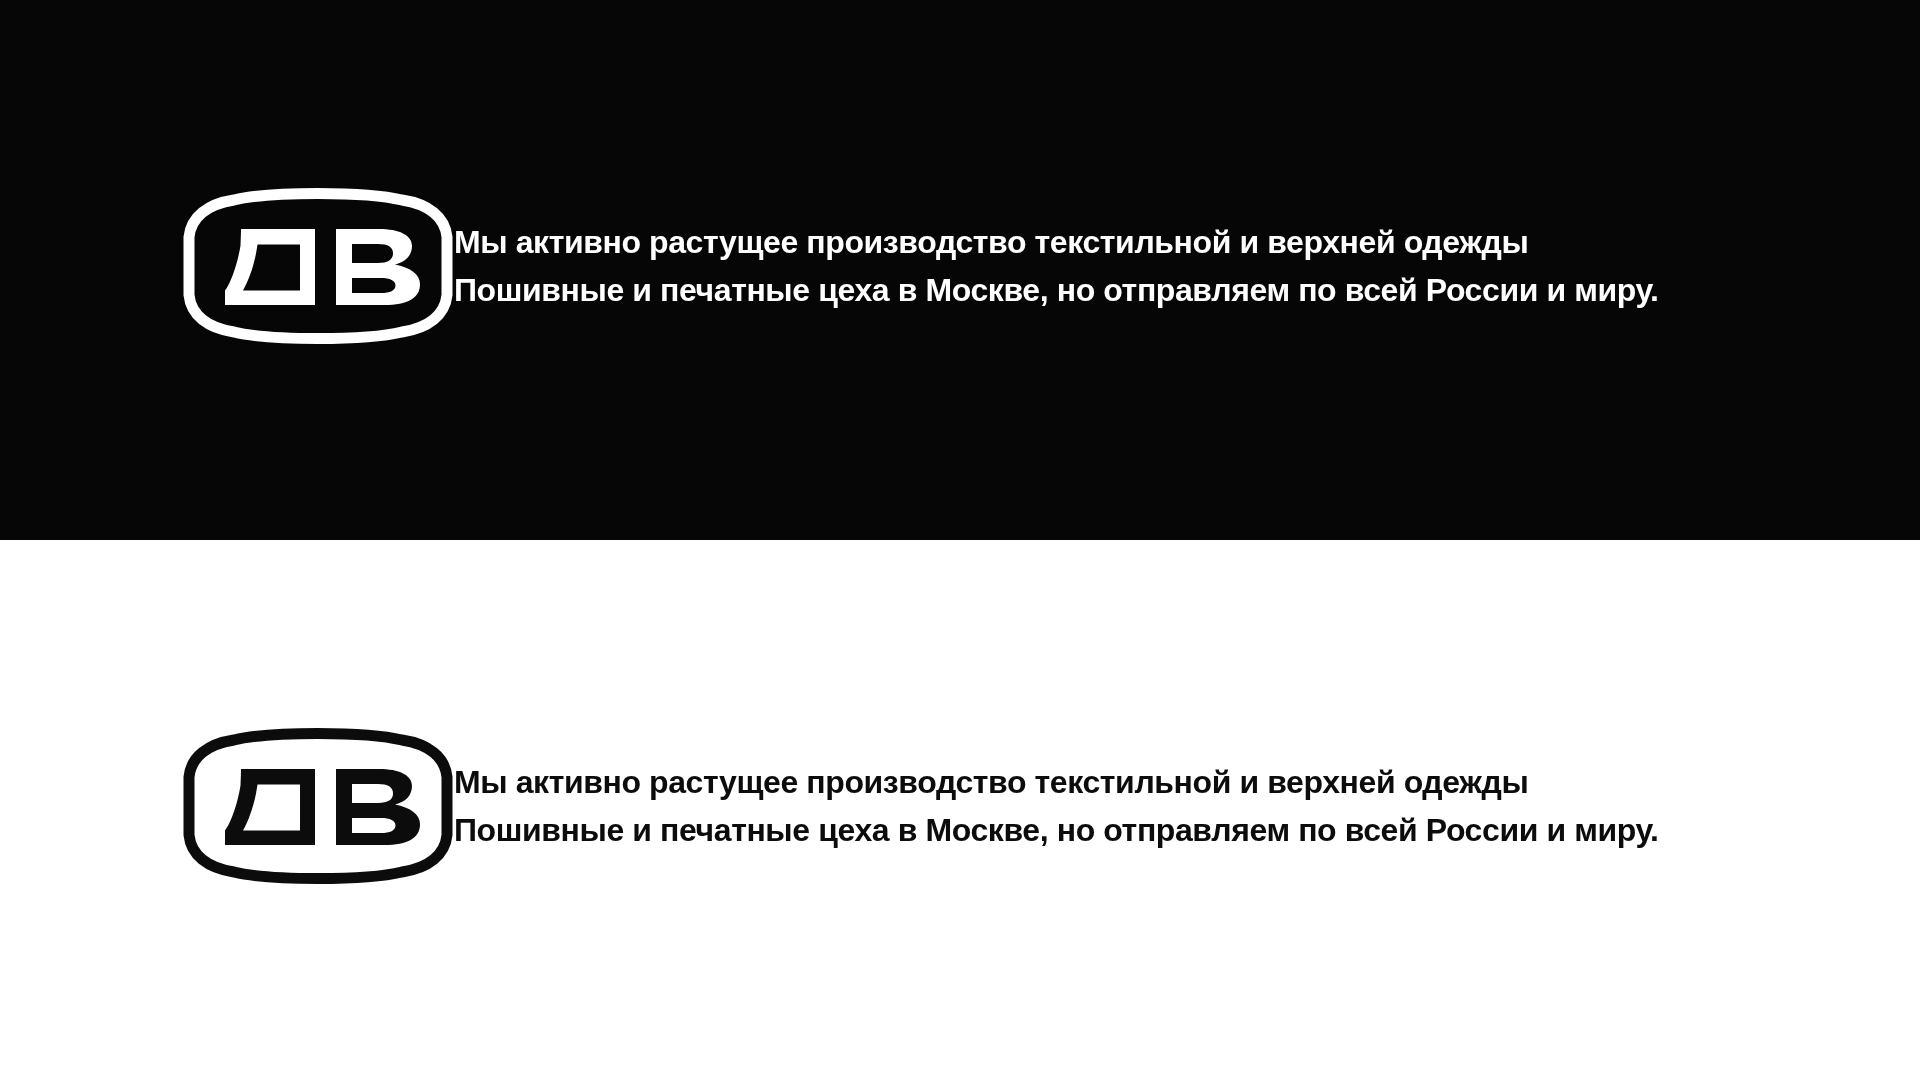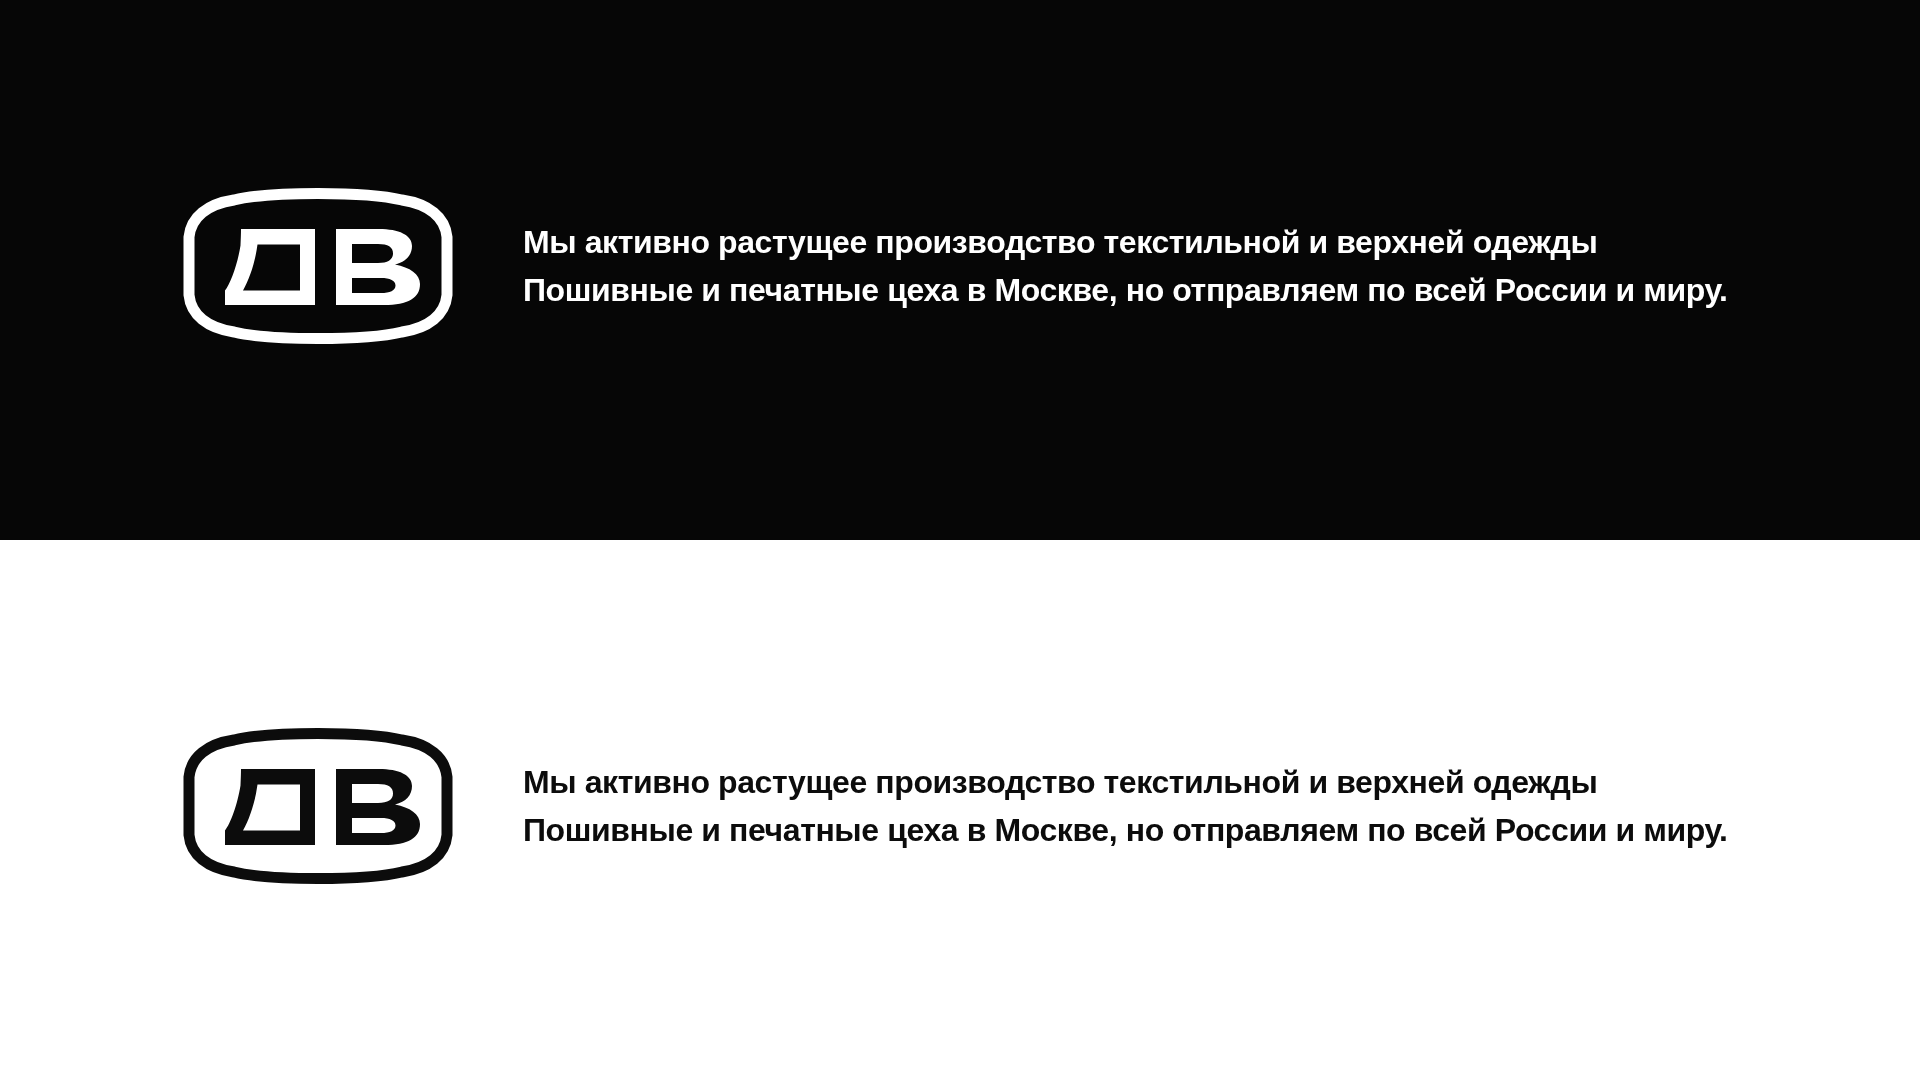--- a/index.html
+++ b/index.html
@@ -12,21 +12,20 @@
   .panel {
     width: 1920px;
     height: 540px;
     position: relative;
   }
   .panel.dark  { background: var(--dark-bg, #060606);  color: var(--dark-fg, #ffffff); }
   .panel.light { background: var(--light-bg, #ffffff); color: var(--light-fg, #0c0c0c); }
   .row {
     display: flex;
     align-items: center;
-    column-gap: 69px;
     padding-left: 182px;
     padding-top: 186px;
   }
   .logo {
     flex: 0 0 auto;
     width: 272px;
     height: 160px;
     display: block;
   }
   .tagline {

